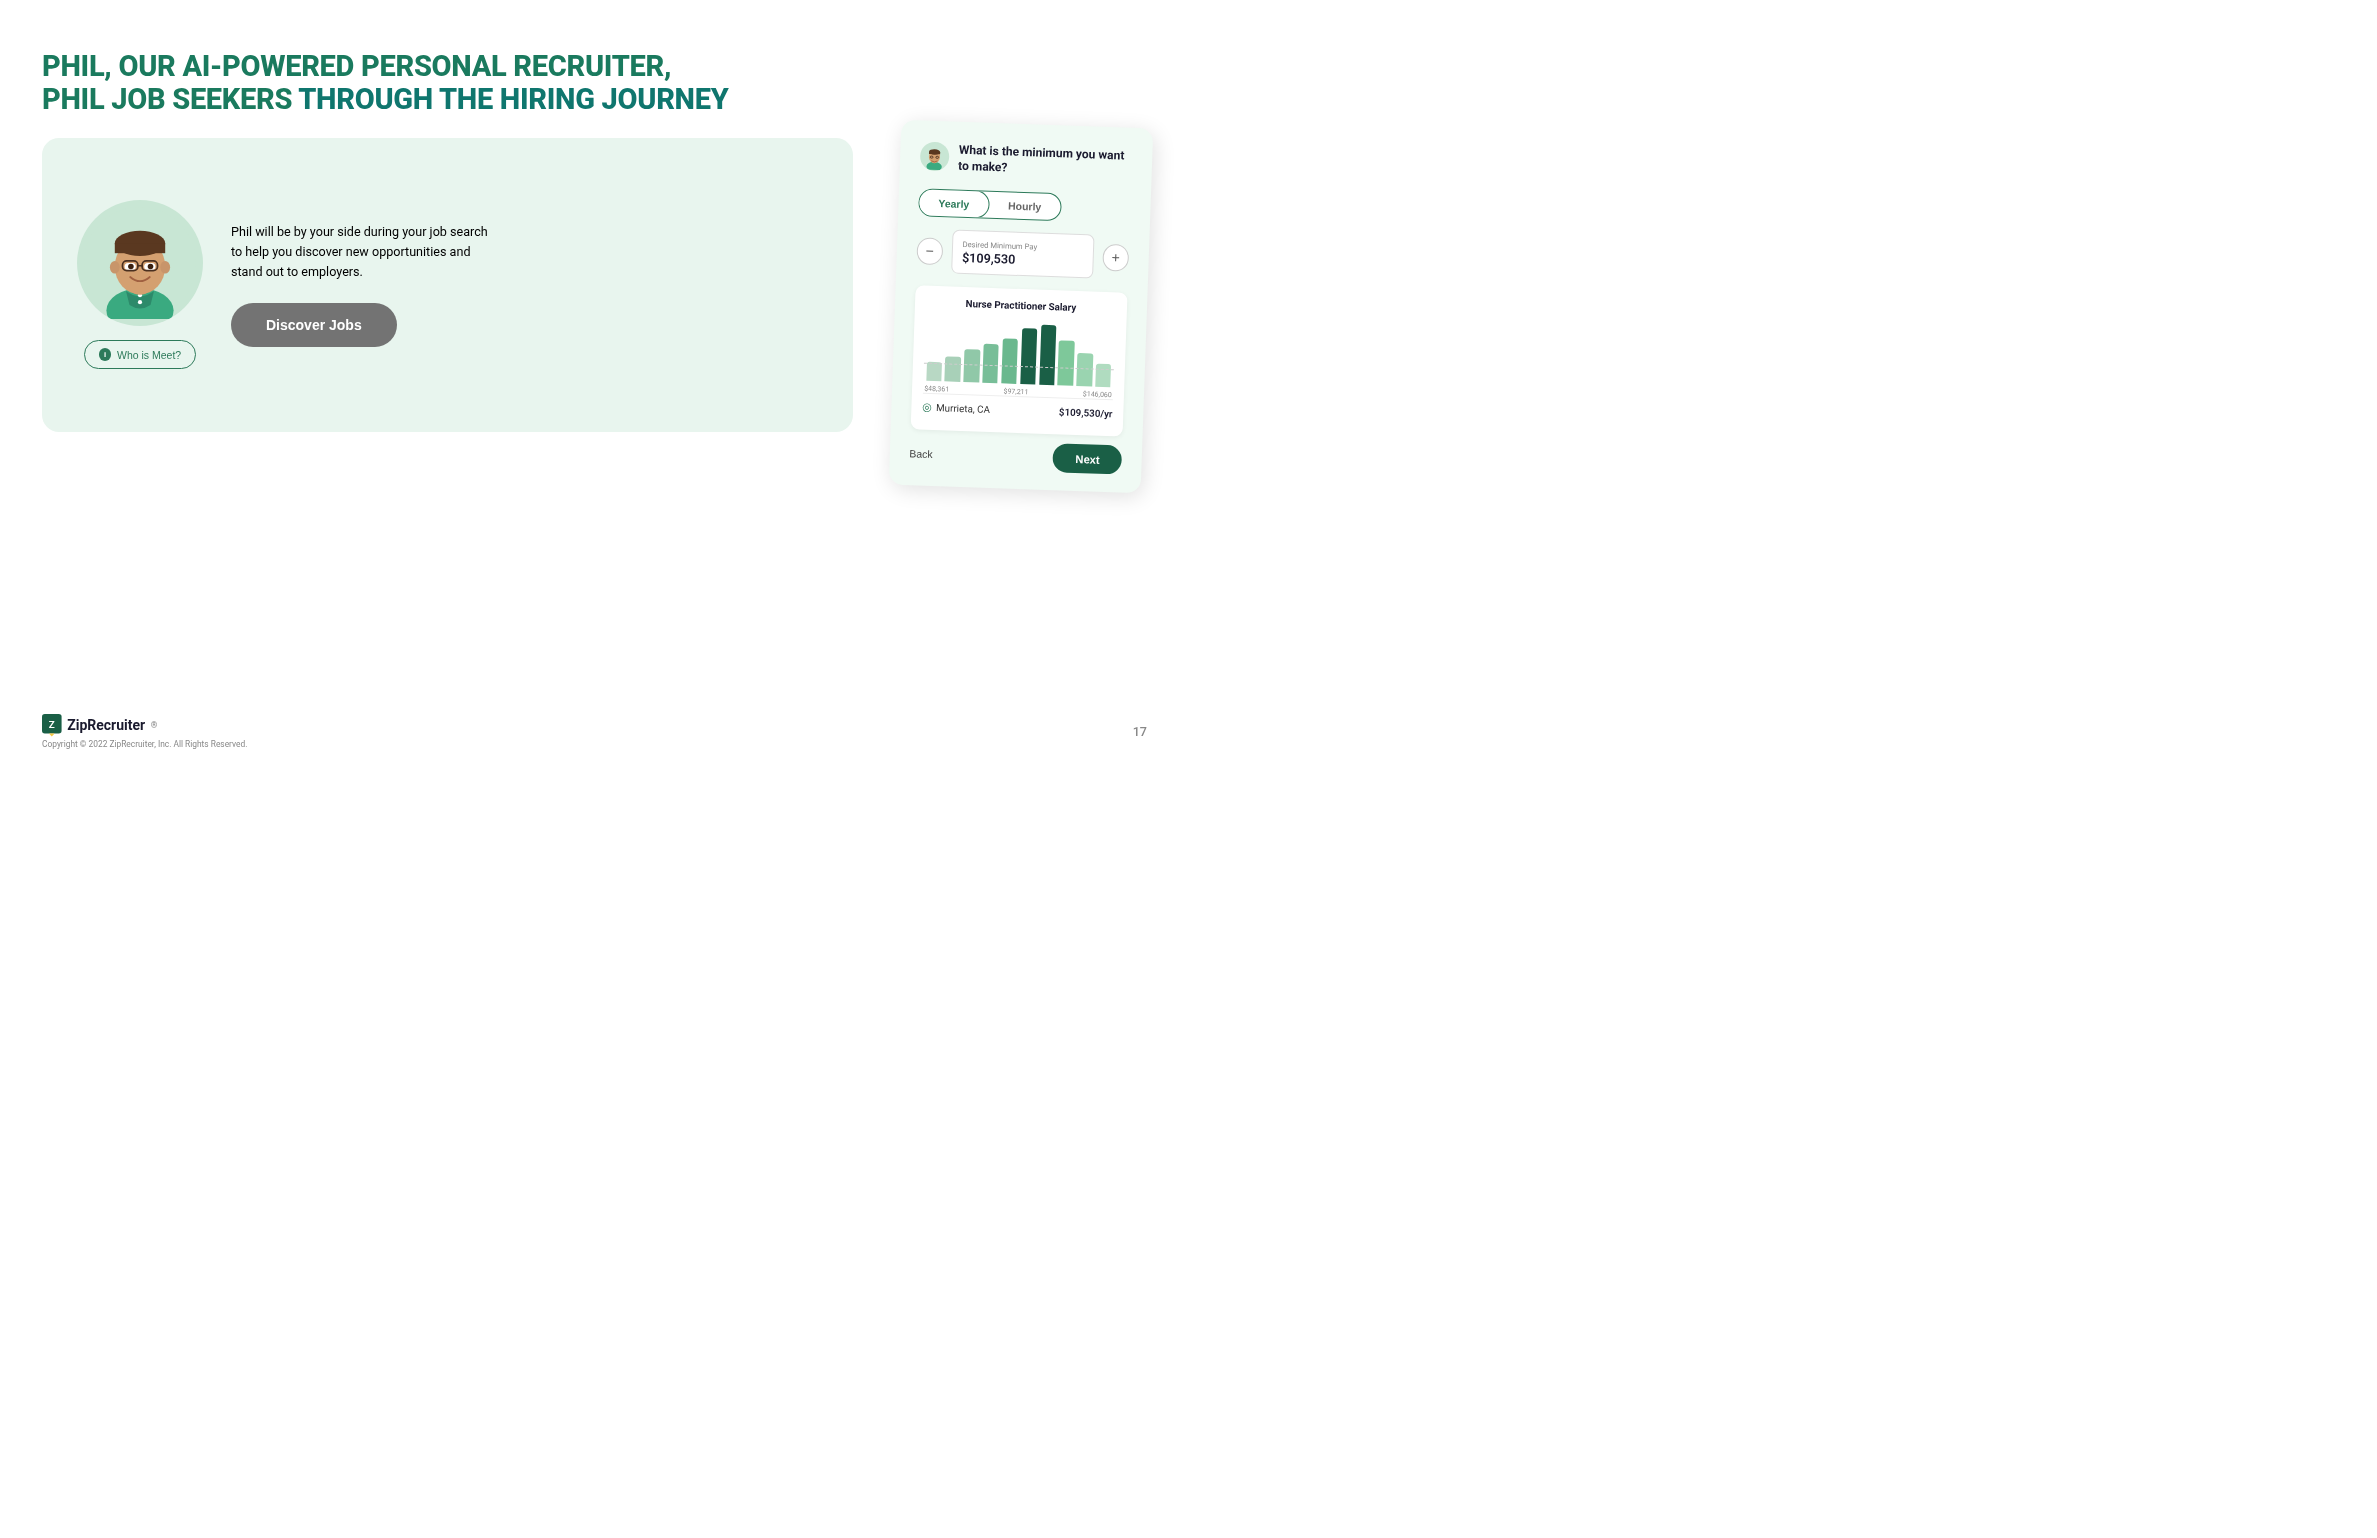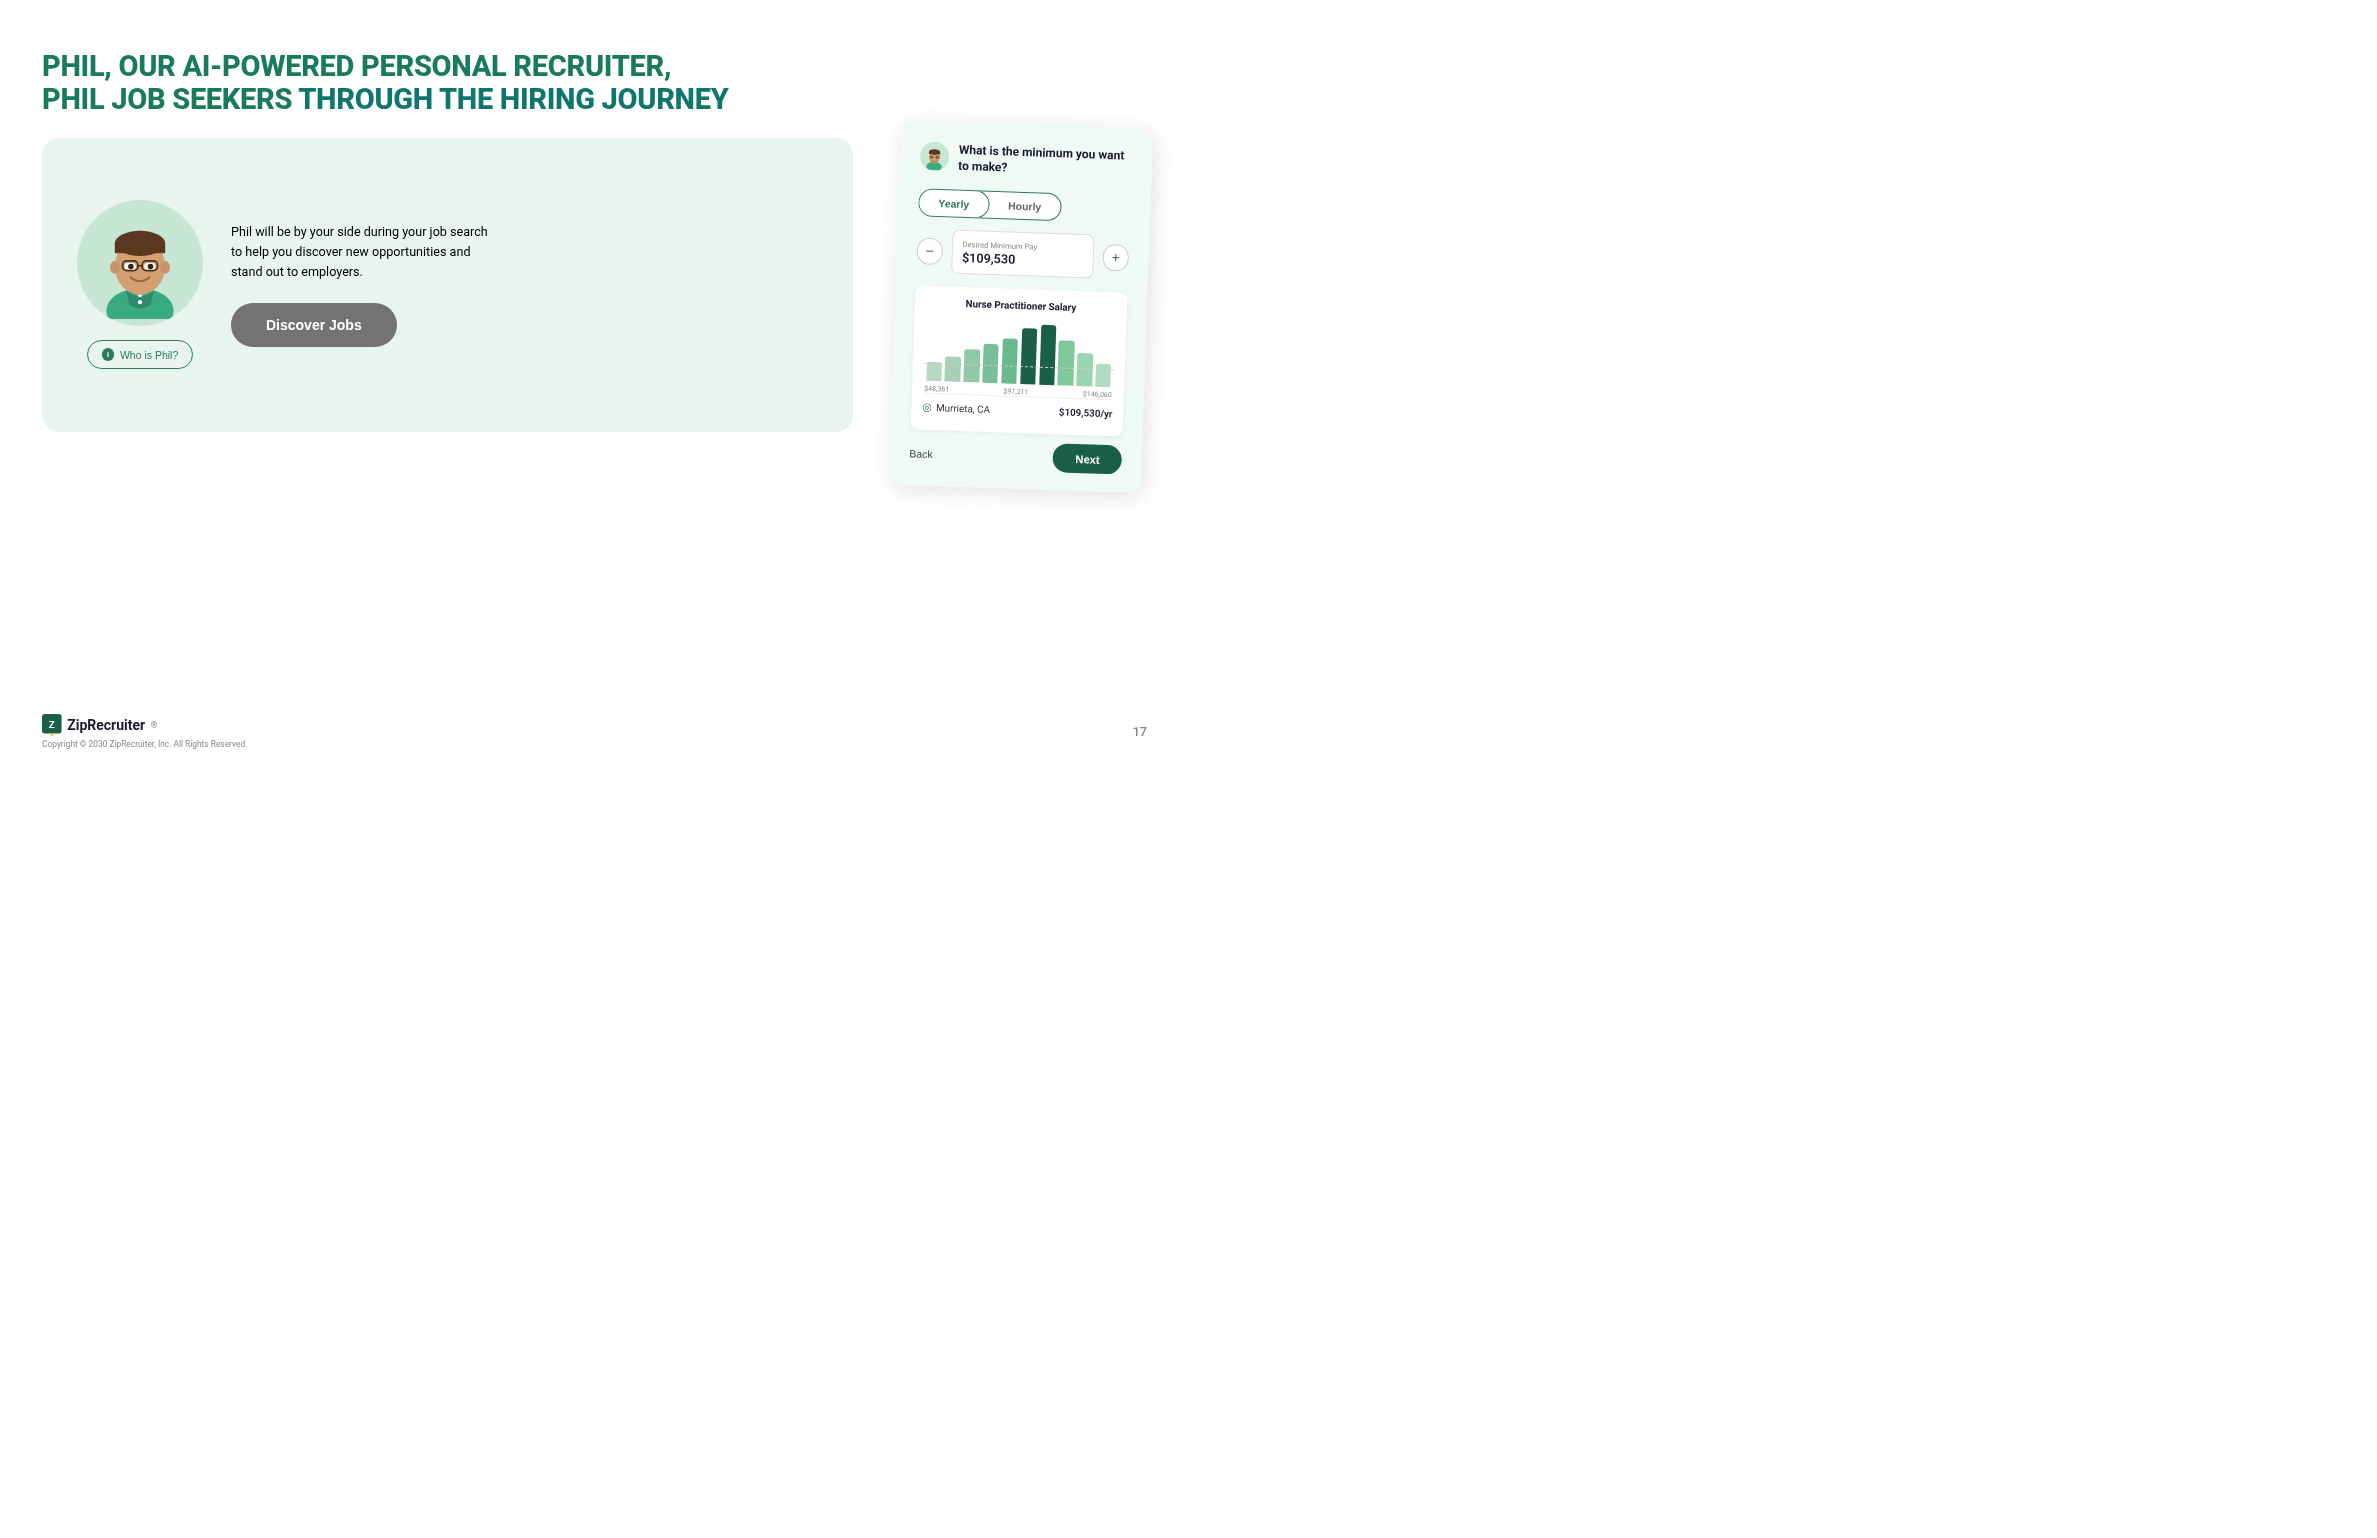--- a/index.html
+++ b/index.html
@@ -406,21 +406,21 @@
           <line x1="77" y1="84" x2="83" y2="84" stroke="#4a3020" stroke-width="2"></line>
 
           <circle cx="67" cy="85" r="4" fill="#3a2010"></circle>
           <circle cx="95" cy="85" r="4" fill="#3a2010"></circle>
 
           <path d="M66 100 Q80 112 94 100" fill="none" stroke="#a06040" stroke-width="2.5" stroke-linecap="round"></path>
         </svg>
       </div>
       <button class="who-is-phil-btn">
         <span class="info-icon">i</span>
-        <span>Who is Phil?</span>
+        <span>Who is Meet?</span>
       </button>
     </div>
 
     <div class="card-text">
       <p>Phil will be by your side during your job search to help you discover new opportunities and stand out to employers.</p>
       <button class="discover-btn">Discover Jobs</button>
     </div>
   </div>
 
   <div class="right-card">
@@ -500,17 +500,17 @@
     <div class="footer-logo">
 
       <svg width="19.6" height="22.4" viewBox="0 0 28 32" xmlns="http://www.w3.org/2000/svg" style="font-size:20px">
         <rect x="0" y="0" width="28" height="28" rx="4" fill="#1a5f46"></rect>
         <text x="14" y="20" text-anchor="middle" fill="white" font-size="14" font-weight="bold">Z</text>
         <polygon points="10,28 18,28 14,32" fill="#f5c842"></polygon>
       </svg>
       <span style="font-size:14px; font-weight:700; color:#1a1a2e;">ZipRecruiter</span>
       <span style="font-size:8.4px; color:#888; vertical-align:super;">®</span>
     </div>
-    <div class="footer-copyright">Copyright © 2030 ZipRecruiter, Inc. All Rights Reserved.</div>
+    <div class="footer-copyright">Copyright © 2022 ZipRecruiter, Inc. All Rights Reserved.</div>
   </div>
   <div class="page-number">17</div>
 </div>
 
 
 </body></html>

